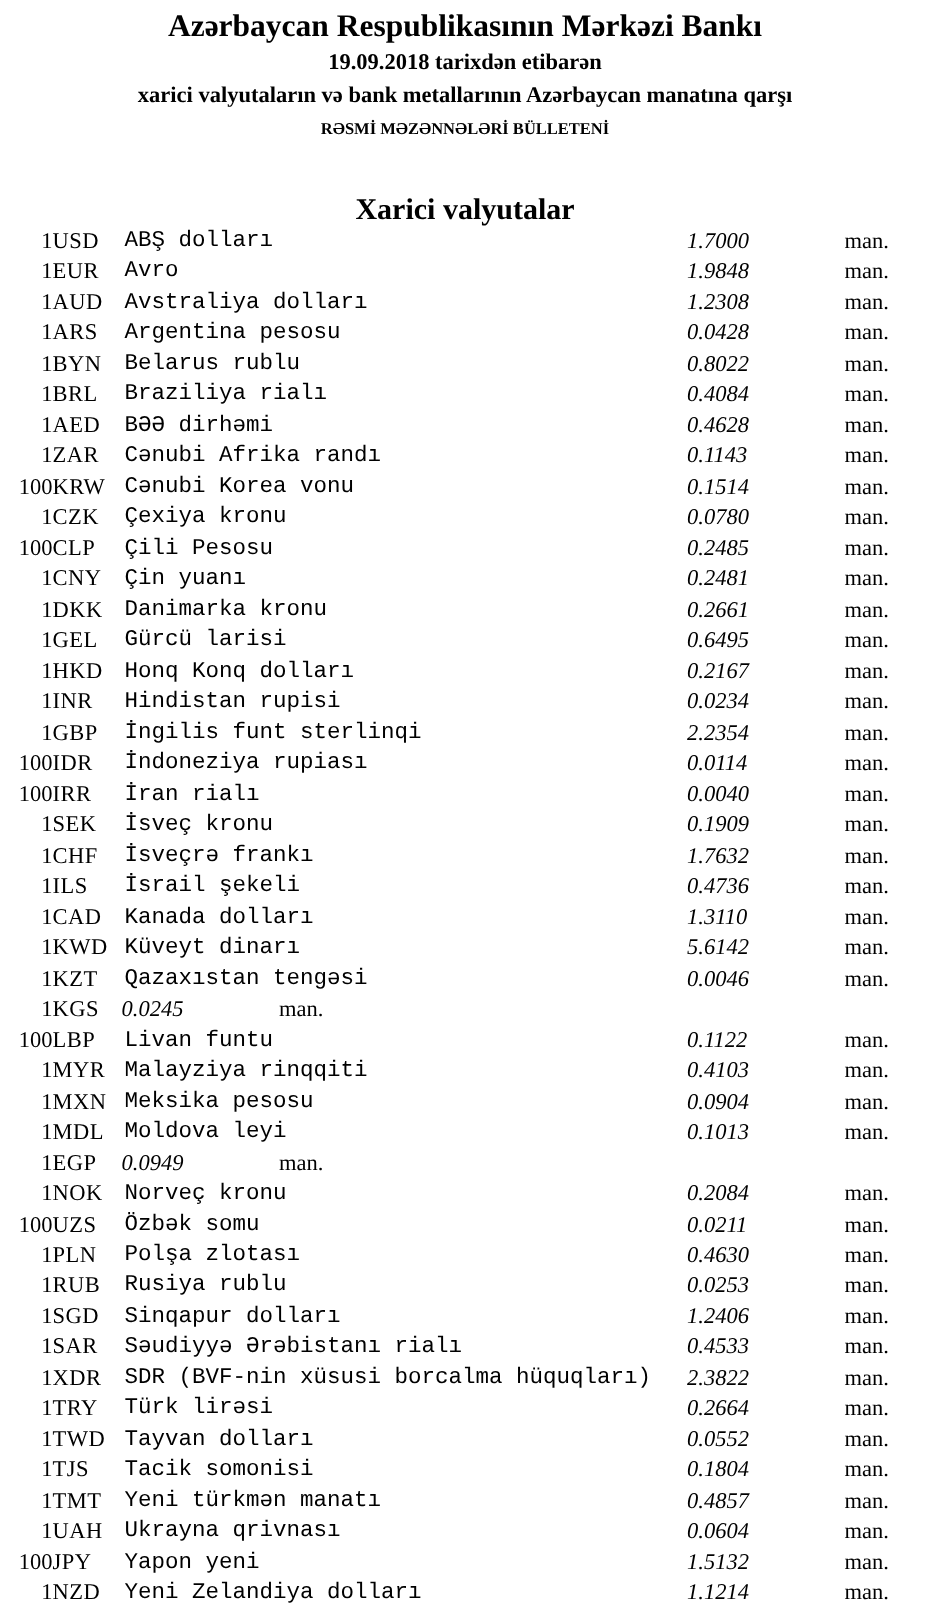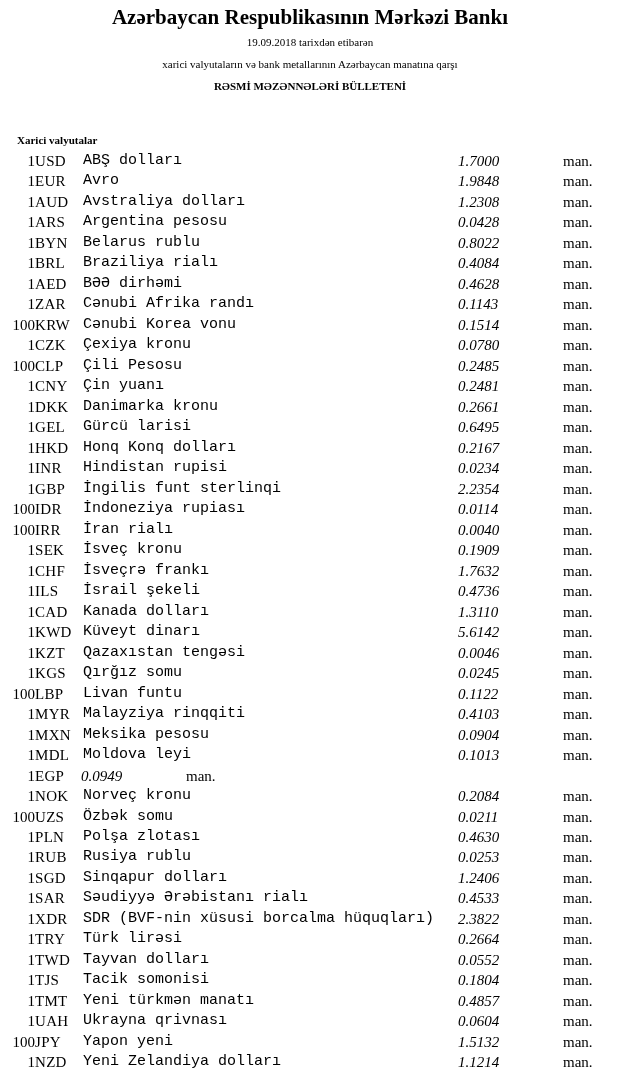--- a/index.html
+++ b/index.html
@@ -8,28 +8,28 @@
     background:#ffffff; color:#000000;
     font-family:"Liberation Serif", serif;
     overflow:hidden;
   }
   .page { width:620px; height:1073px; }
   .header { text-align:center; padding-top:4px; }
   .title {
     font-size:21px; font-weight:700; line-height:27px;
   }
   .hsub {
-    font-size:11px; font-weight:400; line-height:22px;
+    font-size:15px; font-weight:700; line-height:22px;
   }
   .bulletin {
     font-size:11px; font-weight:700; line-height:22px;
   }
   .section-title {
-    font-weight:700; font-size:11px;
-    margin-top:33px; line-height:20px;padding-left:17px;
+    text-align:center; font-weight:700; font-size:20px;
+    margin-top:33px; line-height:20px;
   }
   .table { margin-top:1px; }
   .row {
     display:flex; height:20.49px; line-height:20.49px;
     font-size:15px; white-space:nowrap;
   }
   .qty-cell  { width:35px;  text-align:right; }
   .code-cell { width:46px;  text-align:left; letter-spacing:0.3px; }
   .name-cell { flex:1; padding-left:2px; overflow:hidden;font-family:Liberation Mono, monospace; }
   .rate-cell { width:95px;  font-weight:400; font-style:italic; }
@@ -220,21 +220,20 @@
       <div class="row">
         <span class="qty-cell">1</span>
         <span class="code-cell">KZT</span>
         <span class="name-cell">Qazaxıstan tengəsi</span>
         <span class="rate-cell">0.0046</span>
         <span class="unit-cell">man.</span>
       </div>
       <div class="row">
         <span class="qty-cell">1</span>
         <span class="code-cell">KGS</span>
-        <span class="name-cell">Qırğız somu</span>
         <span class="rate-cell">0.0245</span>
         <span class="unit-cell">man.</span>
       </div>
       <div class="row">
         <span class="qty-cell">100</span>
         <span class="code-cell">LBP</span>
         <span class="name-cell">Livan funtu</span>
         <span class="rate-cell">0.1122</span>
         <span class="unit-cell">man.</span>
       </div>

